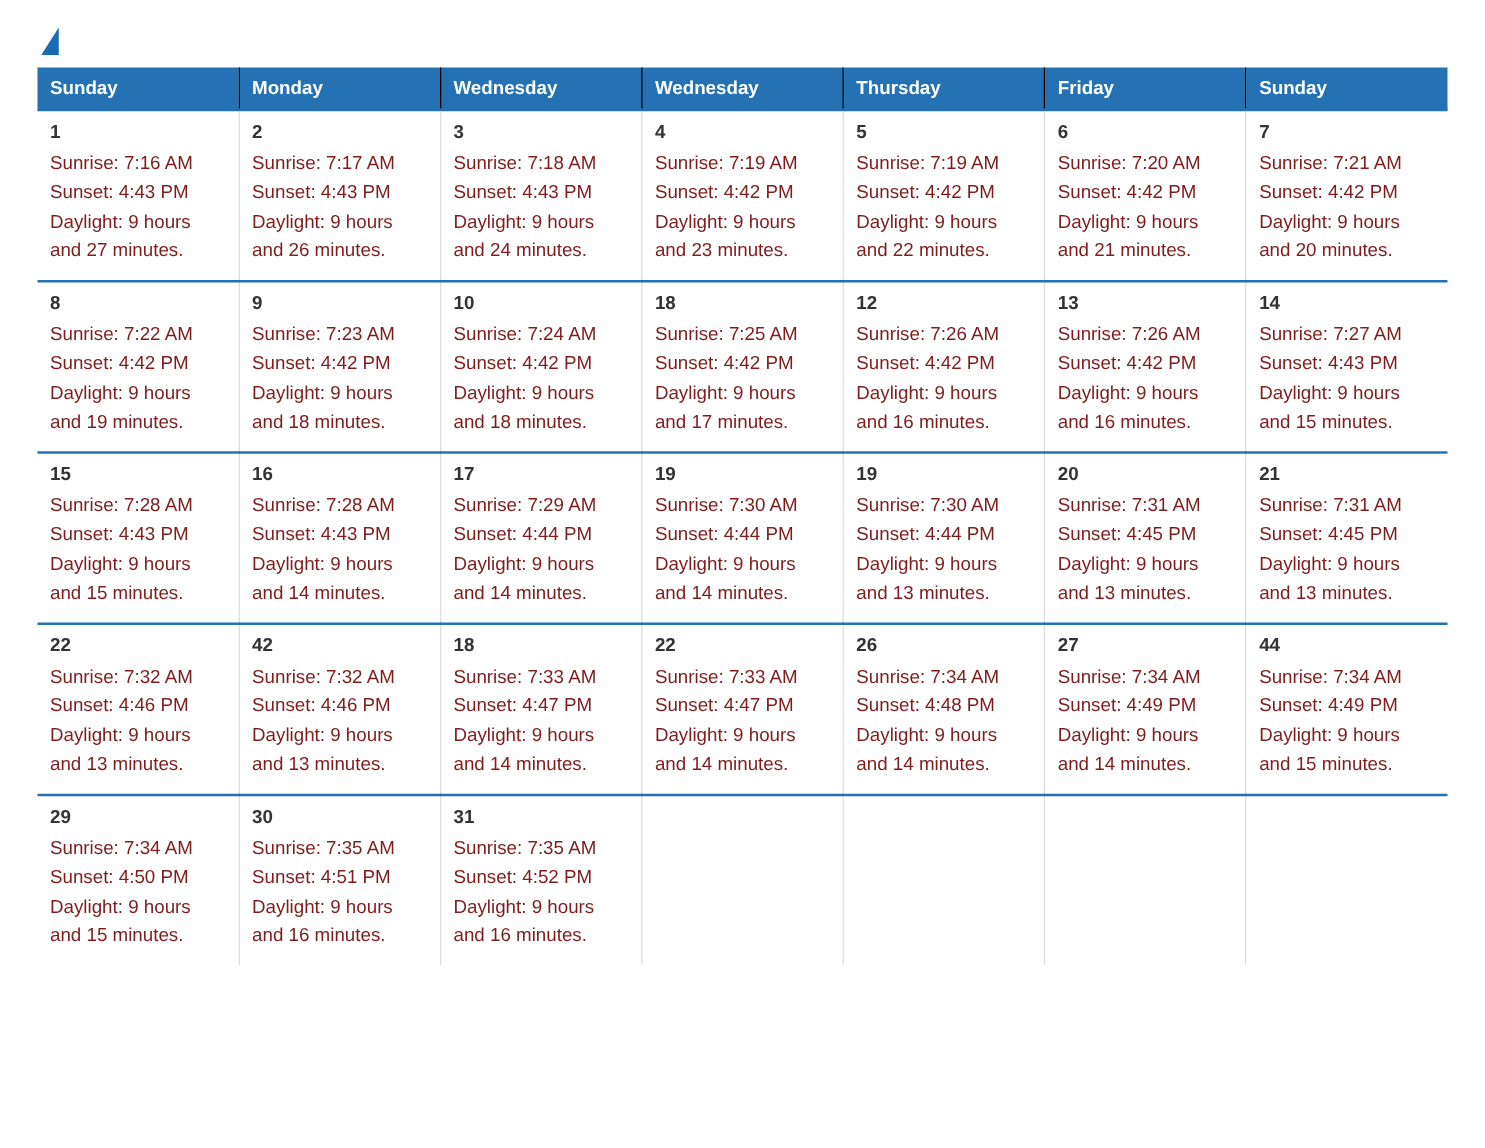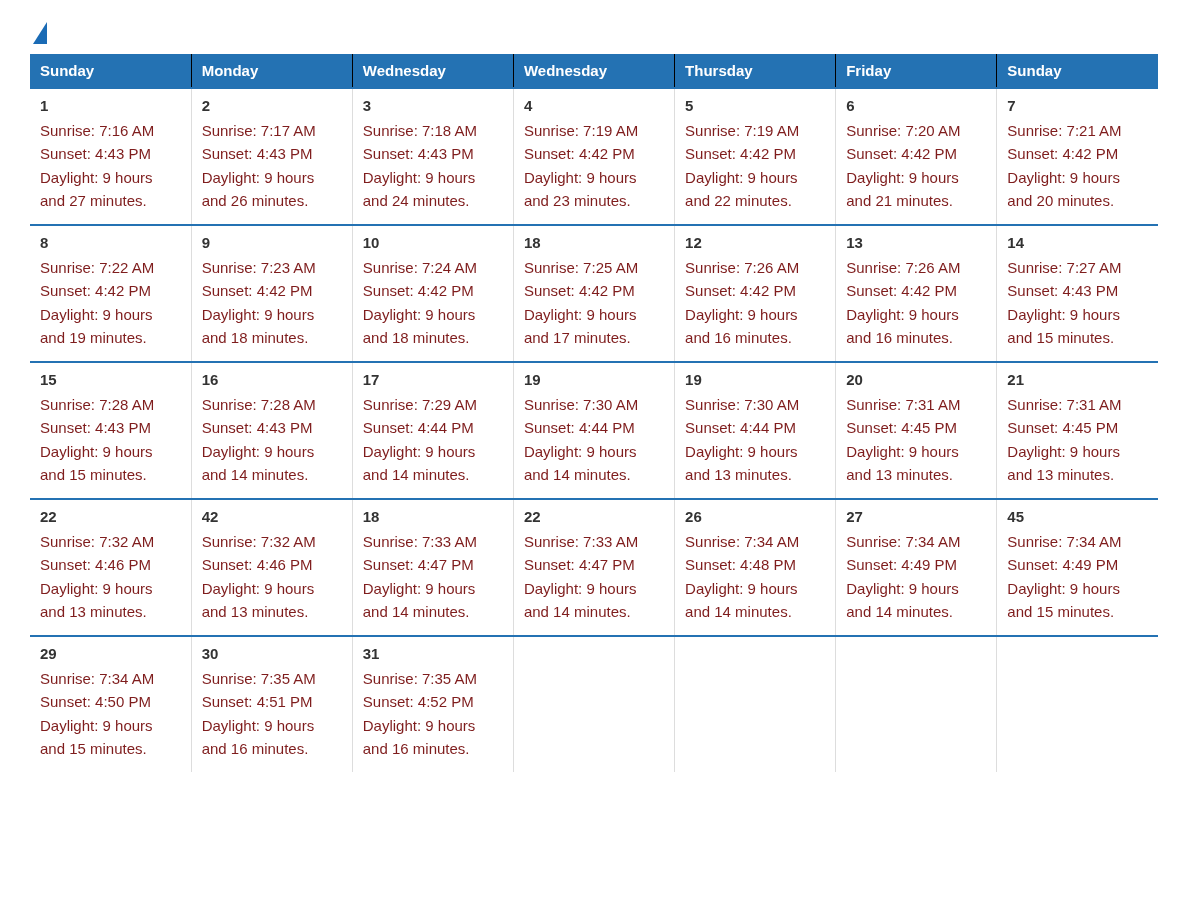--- a/index.html
+++ b/index.html
@@ -356,21 +356,21 @@
         </td>
         <td>
           <span class="day-number">27</span>
           <div class="day-info">
             Sunrise: 7:34 AM<br>
             Sunset: 4:49 PM<br>
             Daylight: 9 hours and 14 minutes.
           </div>
         </td>
         <td>
-          <span class="day-number">45</span>
+          <span class="day-number">44</span>
           <div class="day-info">
             Sunrise: 7:34 AM<br>
             Sunset: 4:49 PM<br>
             Daylight: 9 hours and 15 minutes.
           </div>
         </td>
       </tr>
       <tr>
         <td>
           <span class="day-number">29</span>

